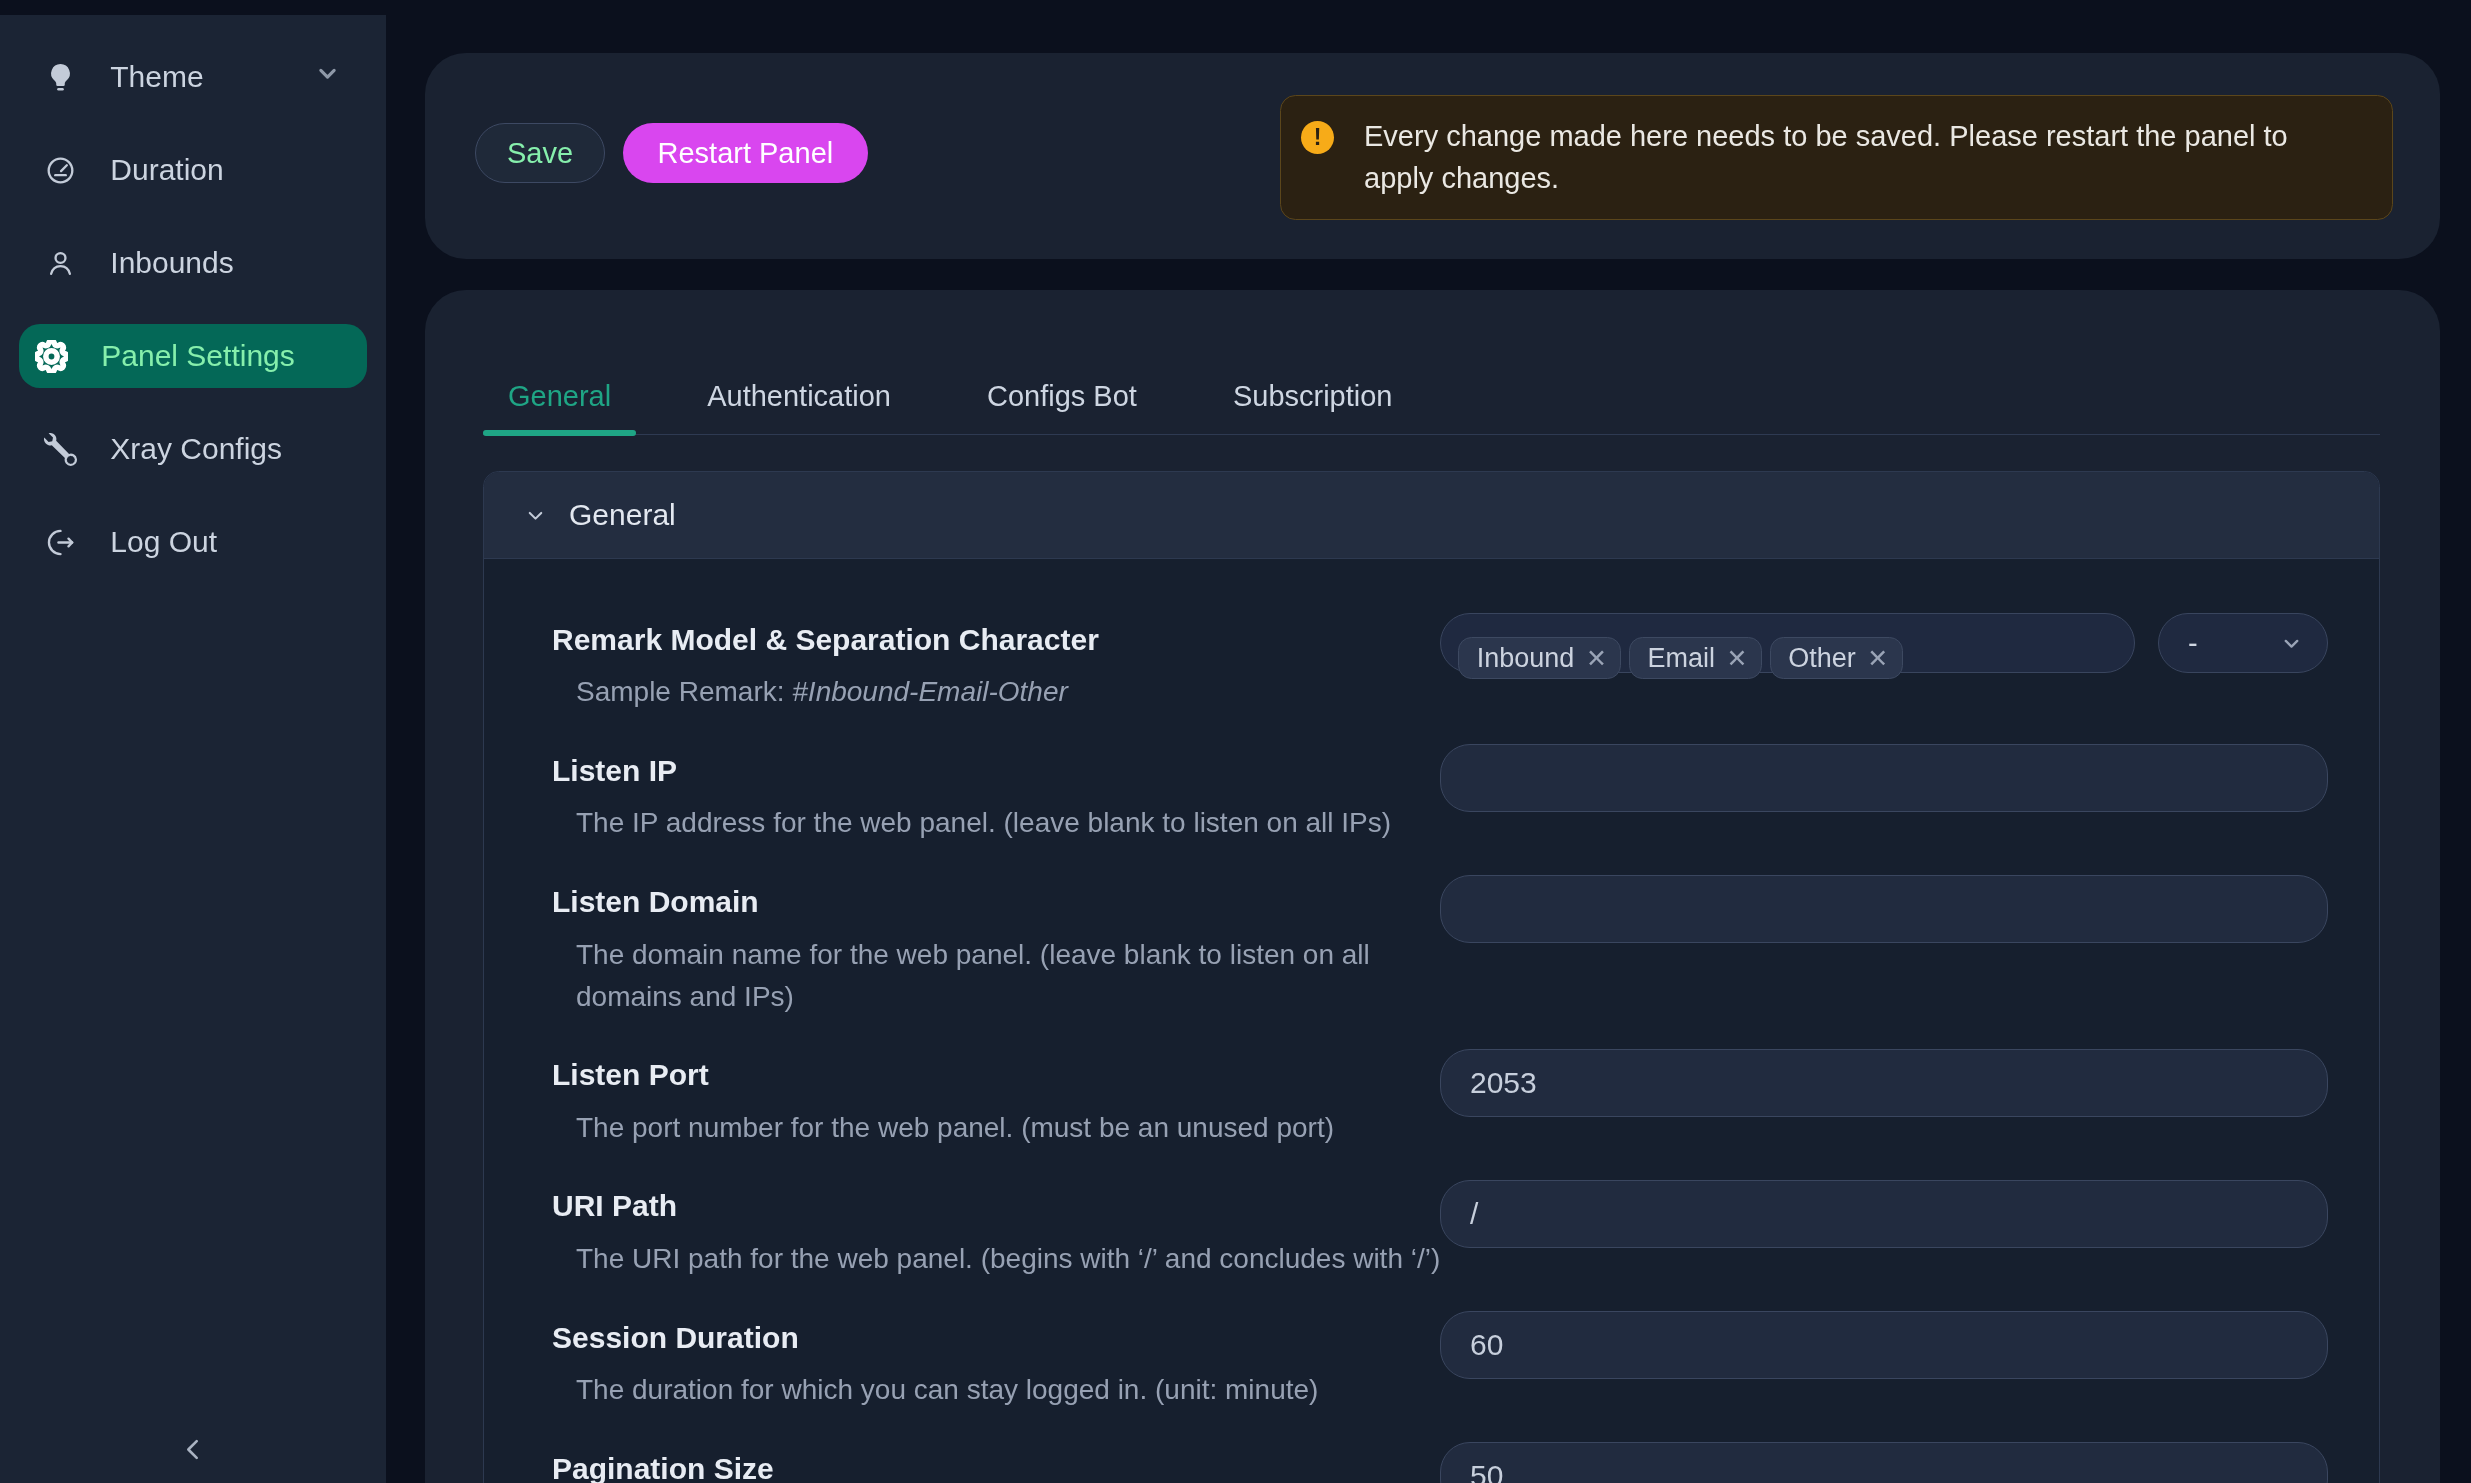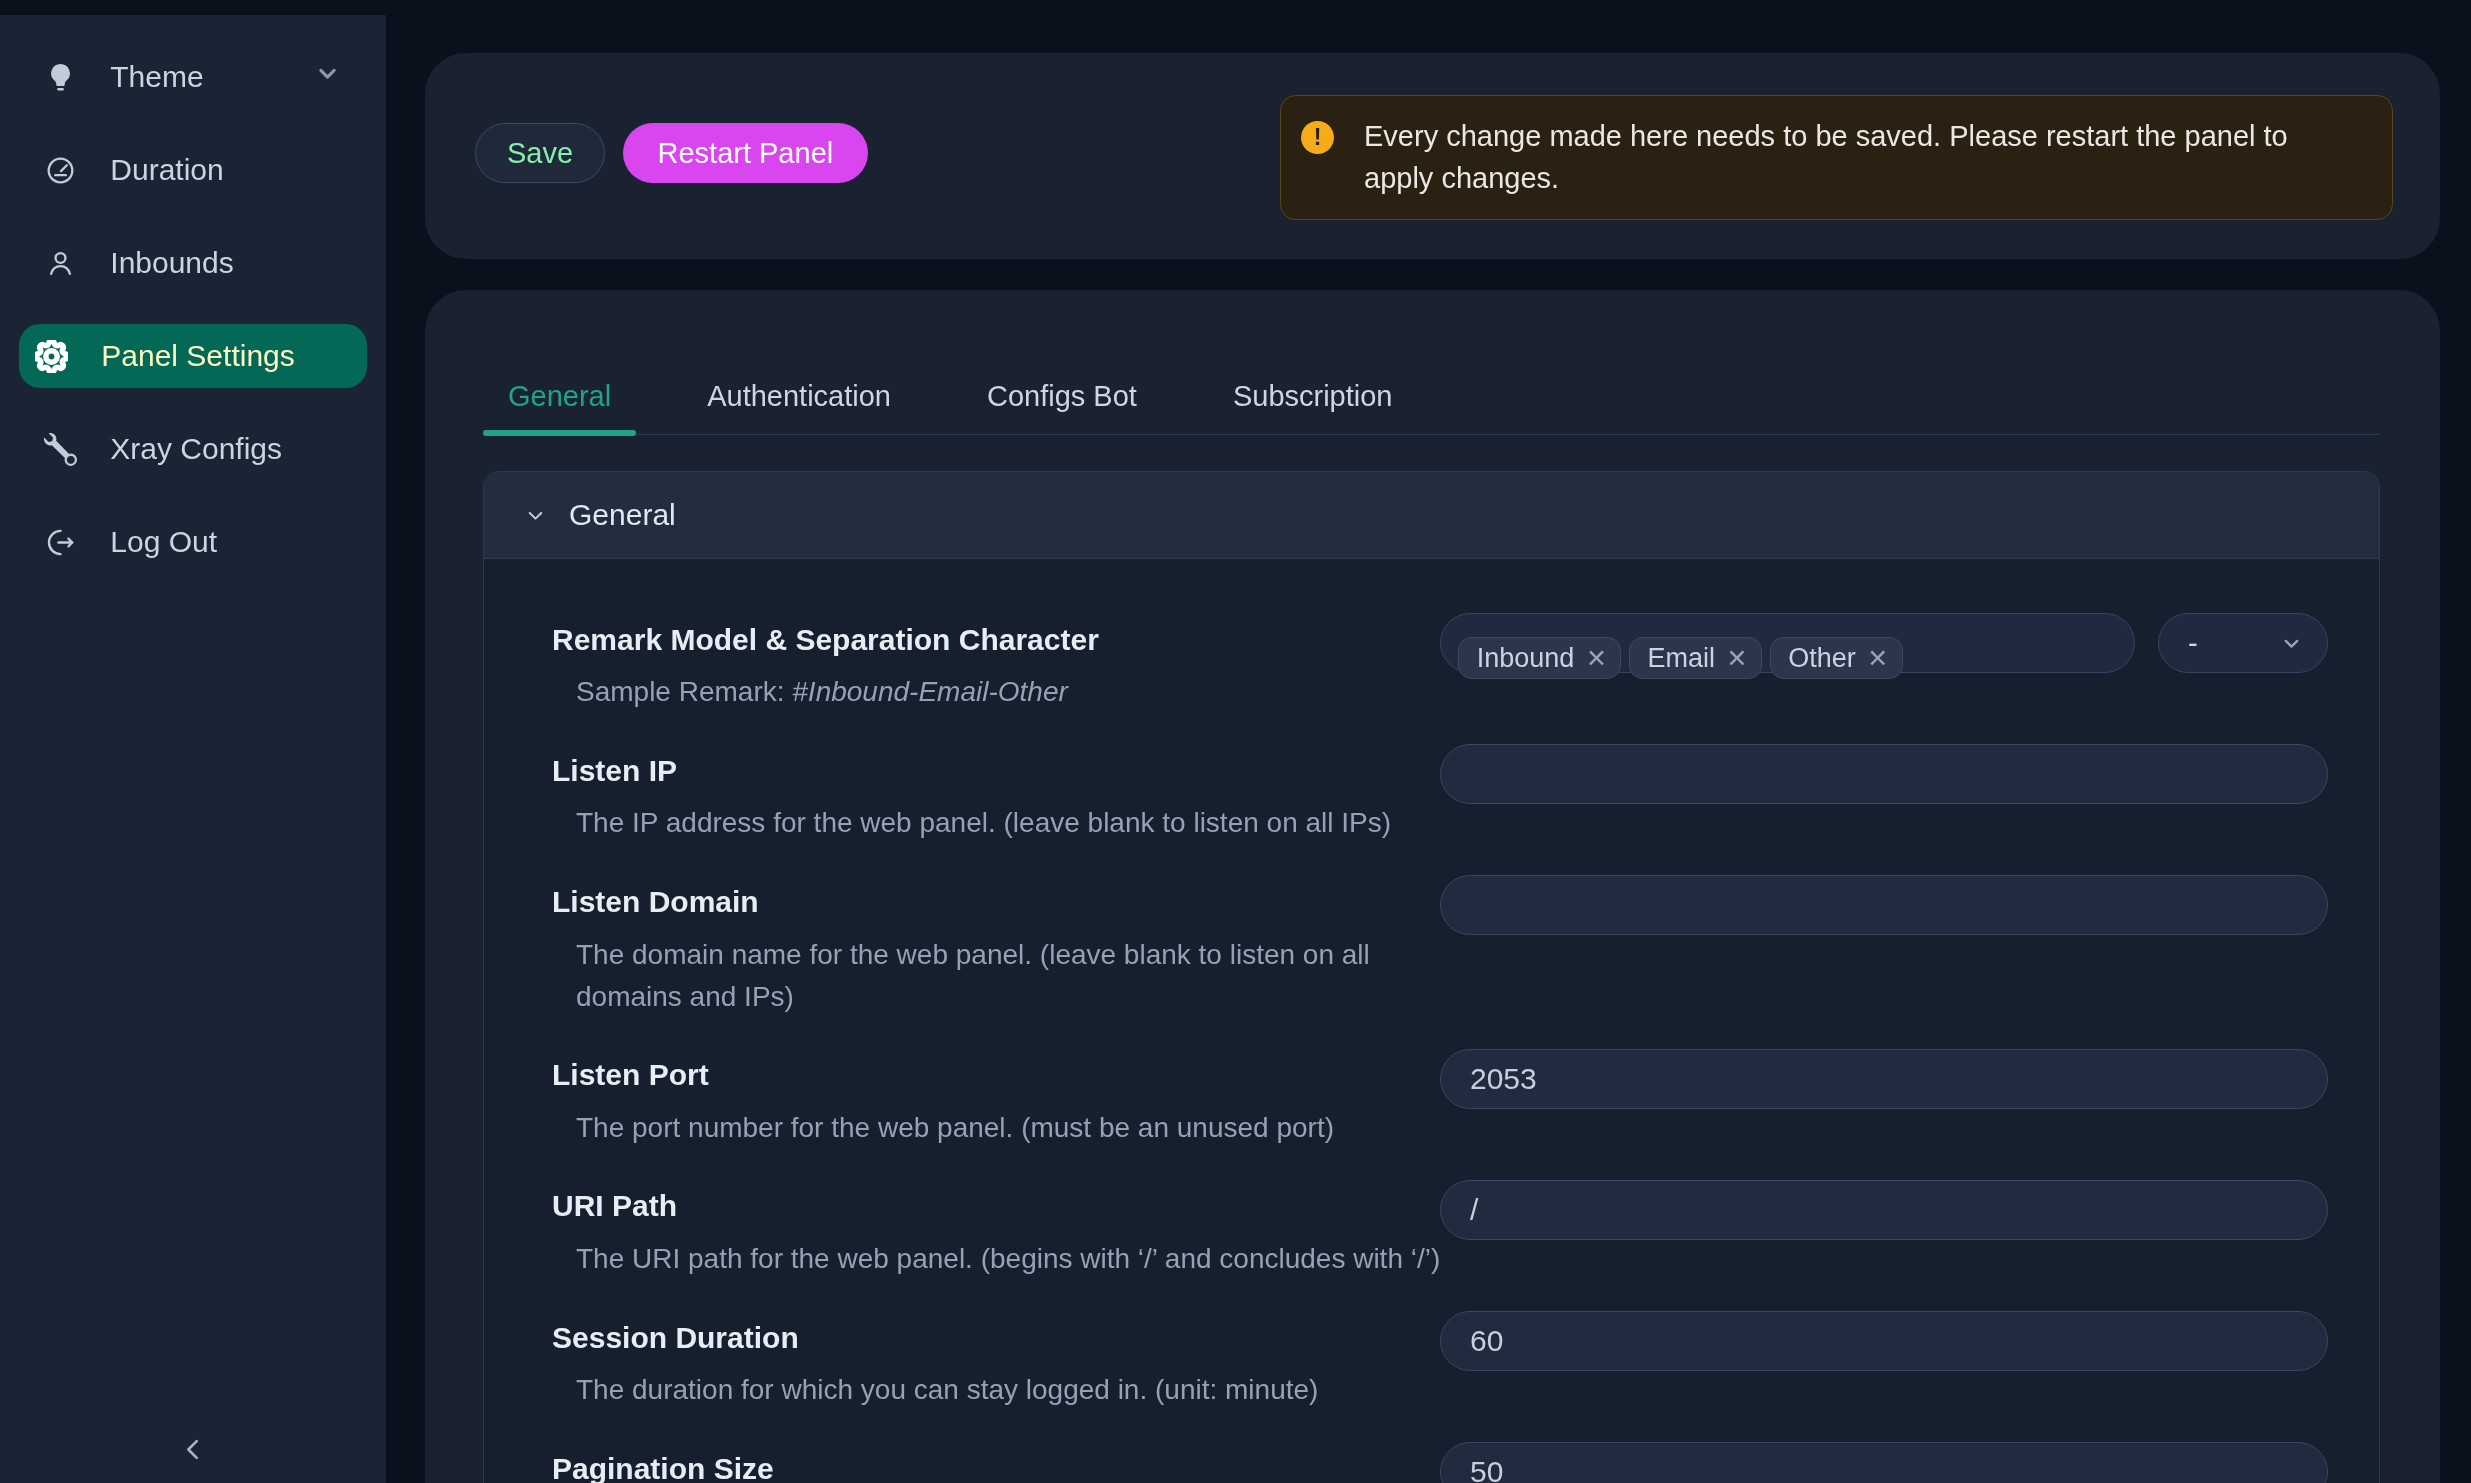--- a/index.html
+++ b/index.html
@@ -17,21 +17,21 @@
   }
   .side-nav { padding-top:30px; }
   .side-item {
     height:64px; margin:0 19.3px 29px 19.3px; border-radius:21px;
     display:flex; align-items:center; padding:0 25px;
     font-size:30px; color:#ccd4e0; cursor:pointer;
   }
   .side-item .s-icon { width:33px; height:33px; margin-right:33px; flex:none; display:flex; align-items:center; justify-content:center; }
   .side-item svg { width:33px; height:33px; stroke:#c3cbd8; fill:none; stroke-width:1.7; stroke-linecap:round; stroke-linejoin:round; }
   .side-item svg.filled { stroke:none; fill:#c3cbd8; }
-  .side-item.active { background:#046857; color:#fef9c3;padding-left:16px; }
+  .side-item.active { background:#046857; color:#86efac;padding-left:16px; }
   .side-item.active svg { stroke:#ffffff; }
   .side-item.active svg.filled { fill:#ffffff; }
   .theme-chevron { margin-left:auto; }
   .theme-chevron svg { width:29px; height:29px; stroke:#8f99a8; stroke-width:2.6; }
   .collapse-btn {
     position:absolute; left:0; bottom:19.3px; width:386px; height:58px;
     display:flex; align-items:center; justify-content:center; cursor:pointer;
   }
   .collapse-btn svg { width:31px; height:31px; stroke:#aab3c2; fill:none; stroke-width:2; stroke-linecap:round; stroke-linejoin:round; }
 
@@ -100,21 +100,21 @@
   
   .frow { display:flex; margin-bottom:31px; }
   .frow-left { width:888px; flex:none; padding-top:7.7px; padding-right:29px; }
   .flabel { font-size:30px; font-weight:bold; color:#e8ecf3; line-height:37px; }
   .fhelp { margin-top:13.5px; font-size:28px; color:#97a1b3; line-height:42px;margin-left:24px; }
   .fhelp.nowrap { white-space:nowrap; }
   .fhelp .italic { font-style:italic; }
   .frow-right { width:888px; flex:none; margin-left:auto; }
 
   .text-input {
-    width:888px; height:60px; background:#212b3f; border:1.9px solid #3a465f;
+    width:888px; height:68px; background:#212b3f; border:1.9px solid #3a465f;
     border-radius:30px; color:#c7cfdc; font-size:30px; padding:0 29px;
     font-family:"Liberation Sans", sans-serif; outline:none; display:block;
   }
   .remark-controls { display:flex; }
   .multi-select {
     width:695px; height:60px; background:#1f2940; border:1.9px solid #39455e;
     border-radius:30px; display:flex; align-items:center; padding:0 9.7px; cursor:pointer;
   }
   .tag {
     height:42px; background:#2b364d; border:1px solid #3d4961; border-radius:13.5px;

